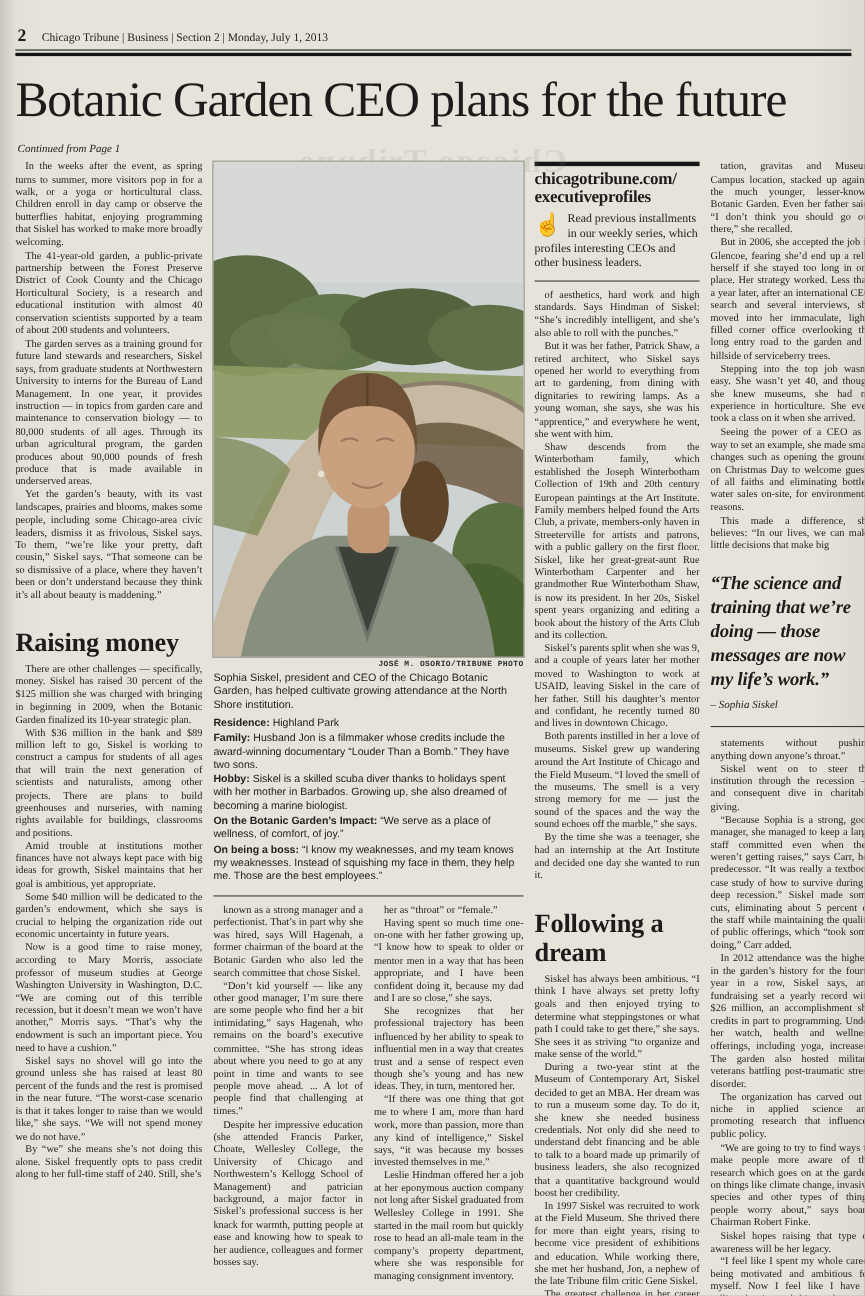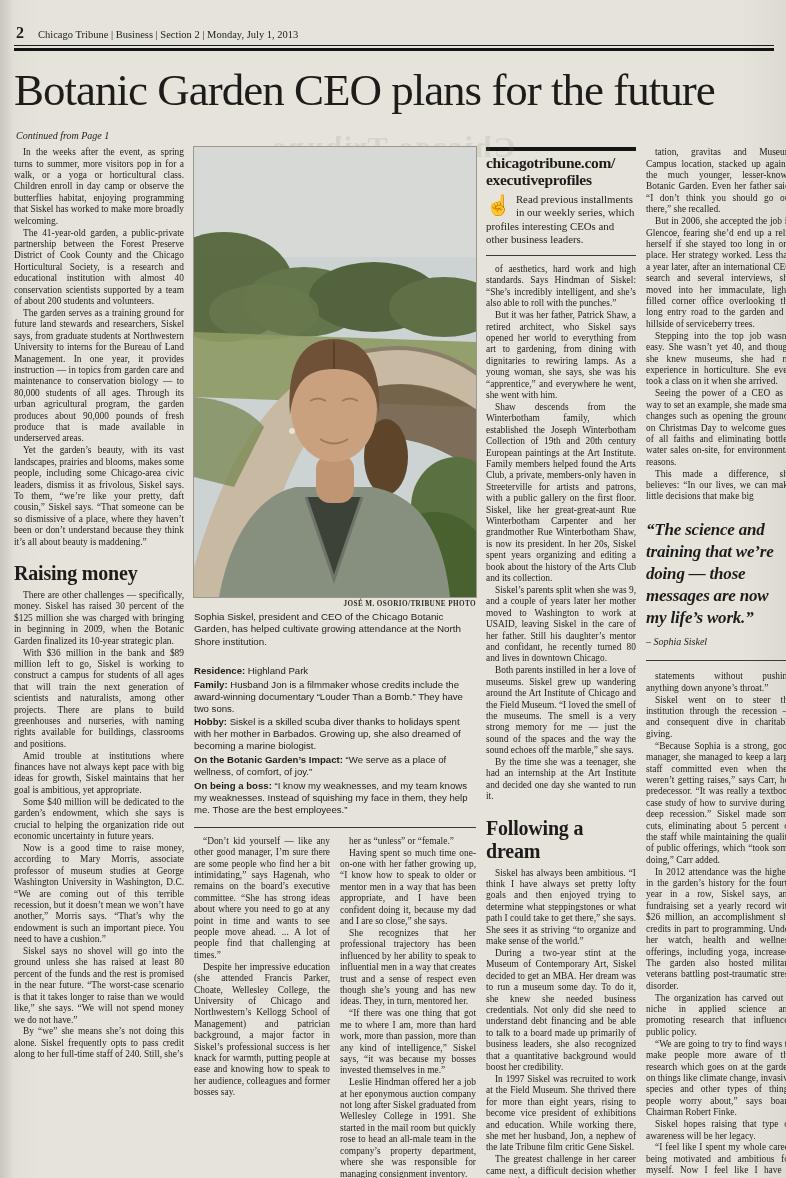--- a/index.html
+++ b/index.html
@@ -25,28 +25,28 @@
   h1{font-weight:500;font-size:45px;letter-spacing:-1px;margin:16px 2px 10px 2px;line-height:1.05;}
   .contfrom{font-style:italic;font-size:10px;margin:16px 0 6px 4px;}
   
   .cols{display:flex;gap:10px;align-items:flex-start;padding:0 2px;}
   .col1{width:170px;flex:none;}
   .midcol{width:282px;flex:none;display:flex;flex-direction:column;height:1030px;}
   .col4{width:150px;flex:none;}
   .col5{width:146px;flex:none;display:flex;flex-direction:column;height:1038px;}
   p{margin:0;font-size:9.4px;line-height:11.4px;text-align:justify;text-indent:9px;}
   .bodytext p{margin-bottom:0.5px;}
-  h2{font-size:20px;font-weight:700;margin:14px 0 5px 0;letter-spacing:-0.2px;}
+  h2{font-size:24px;font-weight:700;margin:24px 0 5px 0;letter-spacing:-0.2px;}
   
   .photo{width:282px;height:450px;flex:none;background:#cdd4d3;position:relative;outline:1px solid #9a978e;}
-  .credit{font-family:Liberation Serif, serif;font-weight:700;font-size:7.2px;
+  .credit{font-family:Liberation Mono, monospace;font-weight:700;font-size:7.2px;
     letter-spacing:.4px;text-align:right;color:#2e2d2b;margin-top:3px;}
   .caption{font-family:"Liberation Sans",sans-serif;font-size:9.8px;line-height:12.2px;
     color:#1f1e1c;margin-top:3px;text-align:left;}
-  .bio{font-family:"Liberation Sans",sans-serif;font-size:9.6px;line-height:11.9px;margin-top:17px;}
+  .bio{font-family:"Liberation Sans",sans-serif;font-size:9.6px;line-height:11.9px;margin-top:4px;}
   .bio p{font-family:"Liberation Sans",sans-serif;text-indent:0;text-align:left;
     font-size:9.6px;line-height:11.9px;margin-bottom:2px;}
   .bio strong{font-weight:700;}
   .subcols{display:flex;gap:10px;border-top:1px solid #3a3a38;margin-top:9px;padding-top:8px;flex:1;}
   .subcol{width:136px;flex:none;}
   
   .promo{border-top:4px solid #161616;border-bottom:1px solid #3a3a38;
     padding:3px 0 9px 0;margin-bottom:8px;}
   .promo-title{font-weight:700;font-size:15.5px;line-height:17px;letter-spacing:-0.3px;}
   .promo-body{margin-top:5px;font-size:10.8px;line-height:13.2px;text-align:left;}
@@ -79,21 +79,21 @@
         <div>
             <p>In the weeks after the event, as spring turns to summer, more visitors pop in for a walk, or a yoga or horticultural class. Children enroll in day camp or observe the butterflies habitat, enjoying programming that Siskel has worked to make more broadly welcoming.</p>
             <p>The 41-year-old garden, a public-private partnership between the Forest Preserve District of Cook County and the Chicago Horticultural Society, is a research and educational institution with almost 40 conservation scientists supported by a team of about 200 students and volunteers.</p>
             <p>The garden serves as a training ground for future land stewards and researchers, Siskel says, from graduate students at Northwestern University to interns for the Bureau of Land Management. In one year, it provides instruction — in topics from garden care and maintenance to conservation biology — to 80,000 students of all ages. Through its urban agricultural program, the garden produces about 90,000 pounds of fresh produce that is made available in underserved areas.</p>
             <p>Yet the garden’s beauty, with its vast landscapes, prairies and blooms, makes some people, including some Chicago-area civic leaders, dismiss it as frivolous, Siskel says. To them, “we’re like your pretty, daft cousin,” Siskel says. “That someone can be so dismissive of a place, where they haven’t been or don’t understand because they think it’s all about beauty is maddening.”</p>
           </div>
         <h2>Raising money</h2>
         <div>
             <p>There are other challenges — specifically, money. Siskel has raised 30 percent of the $125 million she was charged with bringing in beginning in 2009, when the Botanic Garden finalized its 10-year strategic plan.</p>
             <p>With $36 million in the bank and $89 million left to go, Siskel is working to construct a campus for students of all ages that will train the next generation of scientists and naturalists, among other projects. There are plans to build greenhouses and nurseries, with naming rights available for buildings, classrooms and positions.</p>
-            <p>Amid trouble at institutions where finances have not always kept pace with big ideas for growth, Siskel maintains that her goal is ambitious, yet appropriate.</p>
+            <p>Amid trouble at institutions mother finances have not always kept pace with big ideas for growth, Siskel maintains that her goal is ambitious, yet appropriate.</p>
             <p>Some $40 million will be dedicated to the garden’s endowment, which she says is crucial to helping the organization ride out economic uncertainty in future years.</p>
             <p>Now is a good time to raise money, according to Mary Morris, associate professor of museum studies at George Washington University in Washington, D.C. “We are coming out of this terrible recession, but it doesn’t mean we won’t have another,” Morris says. “That’s why the endowment is such an important piece. You need to have a cushion.”</p>
             <p>Siskel says no shovel will go into the ground unless she has raised at least 80 percent of the funds and the rest is promised in the near future. “The worst-case scenario is that it takes longer to raise than we would like,” she says. “We will not spend money we do not have.”</p>
             <p>By “we” she means she’s not doing this alone. Siskel frequently opts to pass credit along to her full-time staff of 240. Still, she’s</p>
           </div>
       </div>
 
       <div class="midcol">
         <div class="photo">
           <svg width="282" height="450" viewBox="0 0 282 450">
@@ -137,25 +137,26 @@
         <div class="caption">Sophia Siskel, president and CEO of the Chicago Botanic Garden, has helped cultivate growing attendance at the North Shore institution.</div>
         <div class="bio">
             <p><strong>Residence: </strong>Highland Park</p>
             <p><strong>Family: </strong>Husband Jon is a filmmaker whose credits include the award-winning documentary “Louder Than a Bomb.” They have two sons.</p>
             <p><strong>Hobby: </strong>Siskel is a skilled scuba diver thanks to holidays spent with her mother in Barbados. Growing up, she also dreamed of becoming a marine biologist.</p>
             <p><strong>On the Botanic Garden’s Impact: </strong>“We serve as a place of wellness, of comfort, of joy.”</p>
             <p><strong>On being a boss: </strong>“I know my weaknesses, and my team knows my weaknesses. Instead of squishing my face in them, they help me. Those are the best employees.”</p>
           </div>
         <div class="subcols">
           <div class="subcol bodytext">
+              <p>known as a strong manager and a perfectionist. That’s in part why she was hired, says Will Hagenah, a former chairman of the board at the Botanic Garden who also led the search committee that chose Siskel.</p>
               <p>“Don’t kid yourself — like any other good manager, I’m sure there are some people who find her a bit intimidating,” says Hagenah, who remains on the board’s executive committee. “She has strong ideas about where you need to go at any point in time and wants to see people move ahead. ... A lot of people find that challenging at times.”</p>
               <p>Despite her impressive education (she attended Francis Parker, Choate, Wellesley College, the University of Chicago and Northwestern’s Kellogg School of Management) and patrician background, a major factor in Siskel’s professional success is her knack for warmth, putting people at ease and knowing how to speak to her audience, colleagues and former bosses say.</p>
             </div>
           <div class="subcol bodytext">
-              <p>her as “unless” or “female.”</p>
+              <p>her as “throat” or “female.”</p>
               <p>Having spent so much time one-on-one with her father growing up, “I know how to speak to older or mentor men in a way that has been appropriate, and I have been confident doing it, because my dad and I are so close,” she says.</p>
               <p>She recognizes that her professional trajectory has been influenced by her ability to speak to influential men in a way that creates trust and a sense of respect even though she’s young and has new ideas. They, in turn, mentored her.</p>
               <p>“If there was one thing that got me to where I am, more than hard work, more than passion, more than any kind of intelligence,” Siskel says, “it was because my bosses invested themselves in me.”</p>
               <p>Leslie Hindman offered her a job at her eponymous auction company not long after Siskel graduated from Wellesley College in 1991. She started in the mail room but quickly rose to head an all-male team in the company’s property department, where she was responsible for managing consignment inventory.</p>
             </div>
         </div>
 
       </div>
 
       <div class="col4 bodytext">

